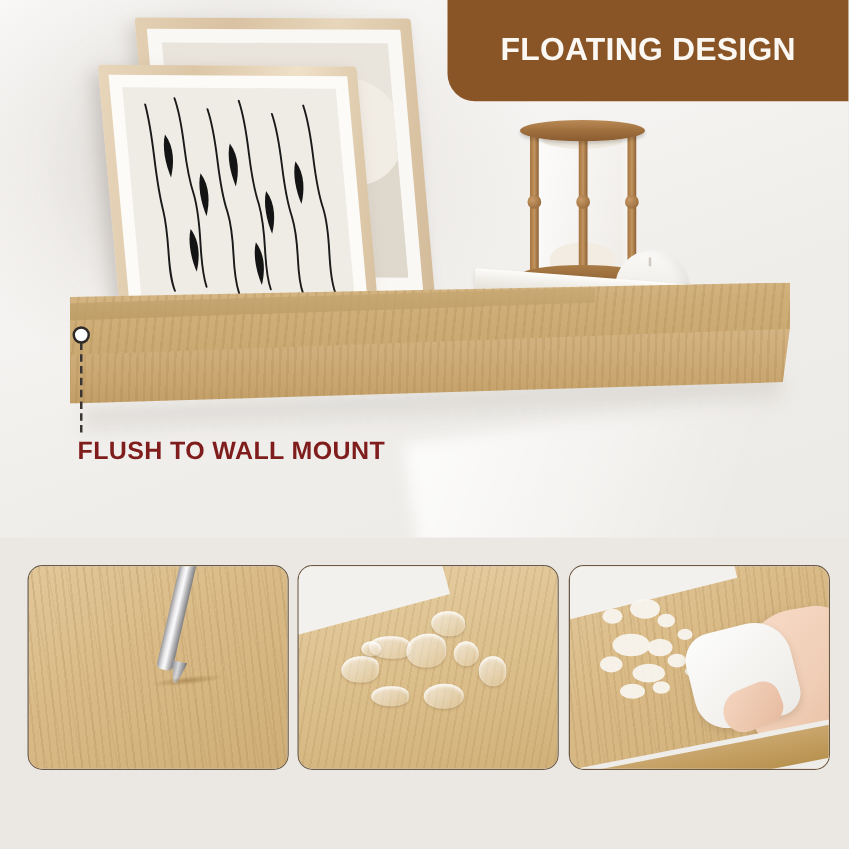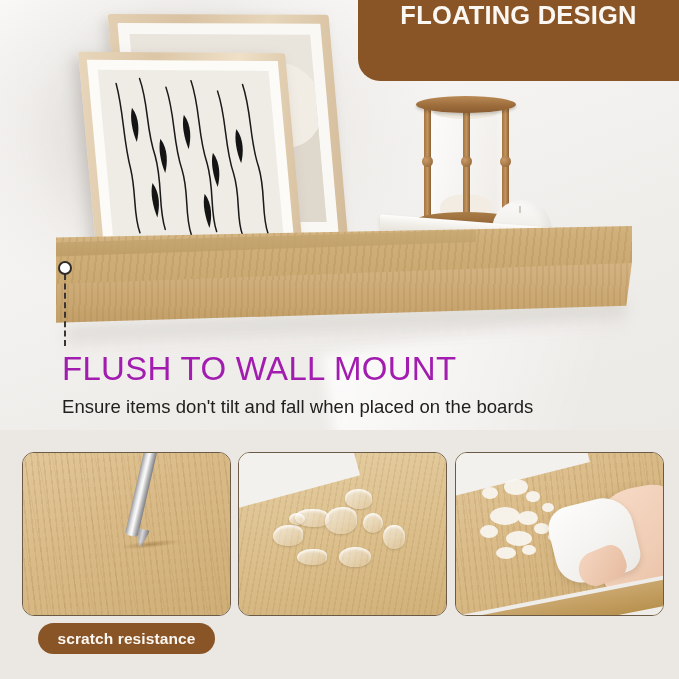--- a/index.html
+++ b/index.html
@@ -127,28 +127,28 @@
 
   
   .callout-dot{position:absolute;left:58px;top:261px;width:14px;height:14px;border-radius:50%;
     background:#ffffff;border:2px solid #2f2b27;box-sizing:border-box;z-index:6;}
   .callout-line{position:absolute;left:64px;top:274px;width:0;height:72px;
     border-left:2px dashed #3a3531;z-index:5;}
 
   
   .banner{position:absolute;right:0;top:0;width:321px;height:81px;
     background:#8a5526;border-radius:0 0 0 22px;
-    display:flex;flex-direction:column;align-items:center;justify-content:flex-start;
+    display:flex;flex-direction:column;align-items:center;justify-content:center;
     z-index:9;}
   .banner .line{color:#fbf7f2;font-size:25.5px;font-weight:bold;letter-spacing:.2px;line-height:1.2;
     text-align:center;white-space:nowrap;}
 
   
   .headline{position:absolute;left:62px;top:350px;z-index:4;}
-  .headline .h1{color:#a21caf;font-size:33px;font-weight:normal;letter-spacing:.3px;line-height:1.15;}
+  .headline .h1{color:#7f1d1d;font-size:20px;font-weight:bold;letter-spacing:.3px;line-height:1.15;}
   .headline .sub{margin-top:8px;color:#22201e;font-size:18.5px;letter-spacing:.05px;line-height:1.2;}
 
   
   .panels{position:absolute;left:0;top:452px;width:679px;height:167px;}
   .panel{position:absolute;top:0;width:209px;height:164px;border-radius:12px;overflow:hidden;
     border:1.5px solid #6b5a46;box-sizing:border-box;}
   .panel.p1{left:22px;}
   .panel.p2{left:238px;}
   .panel.p3{left:455px;}
   .wood-fill{position:absolute;inset:0;
@@ -298,21 +298,20 @@
     <div class="callout-line"></div>
     <div class="callout-dot"></div>
   </div>
 
   <div class="banner">
     <div class="line">FLOATING DESIGN</div>
   </div>
 
   <div class="headline">
     <div class="h1">FLUSH TO WALL MOUNT</div>
-    <div class="sub">Ensure items don't tilt and fall when placed on the boards</div>
   </div>
 
   <div class="panels">
 
     <div class="panel p1">
       <div class="wood-fill"></div>
       <div class="driver"></div>
       <div class="driver-tip"></div>
       <div class="scratch-mark"></div>
     </div>
@@ -350,16 +349,15 @@
       </div>
       <div class="hand"></div>
       <div class="cloth"></div>
       <div class="thumb"></div>
       <div class="panel-edge"></div>
       <div class="panel-edge-wood"></div>
     </div>
   </div>
 
   <div class="pills">
-    <div class="pill p1">scratch resistance</div>
   </div>
 
 </div>
 
 </body></html>

